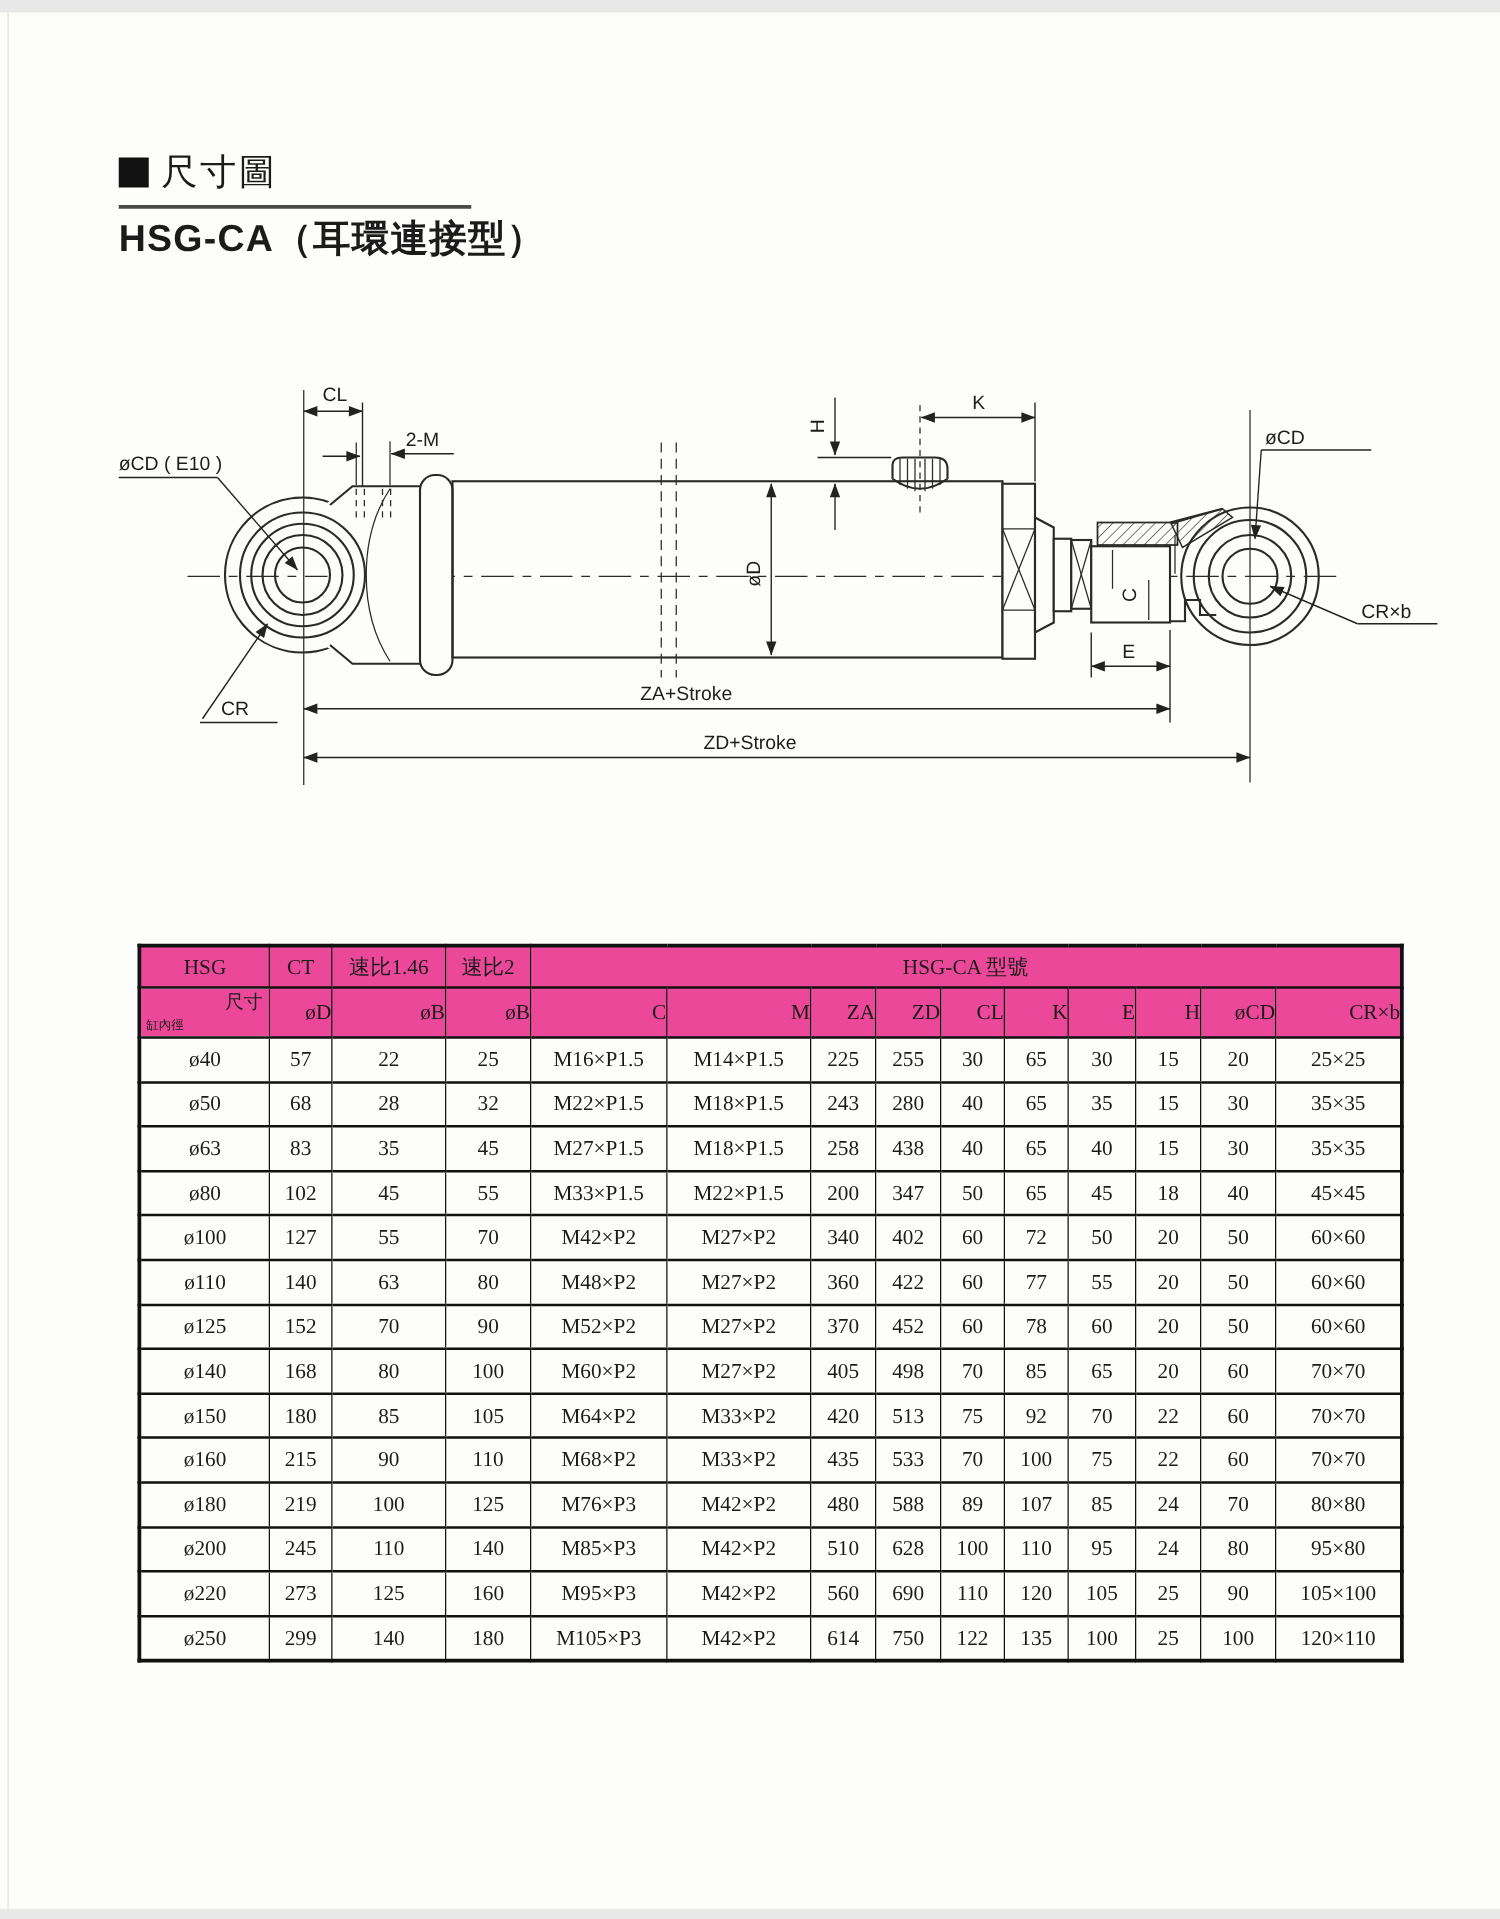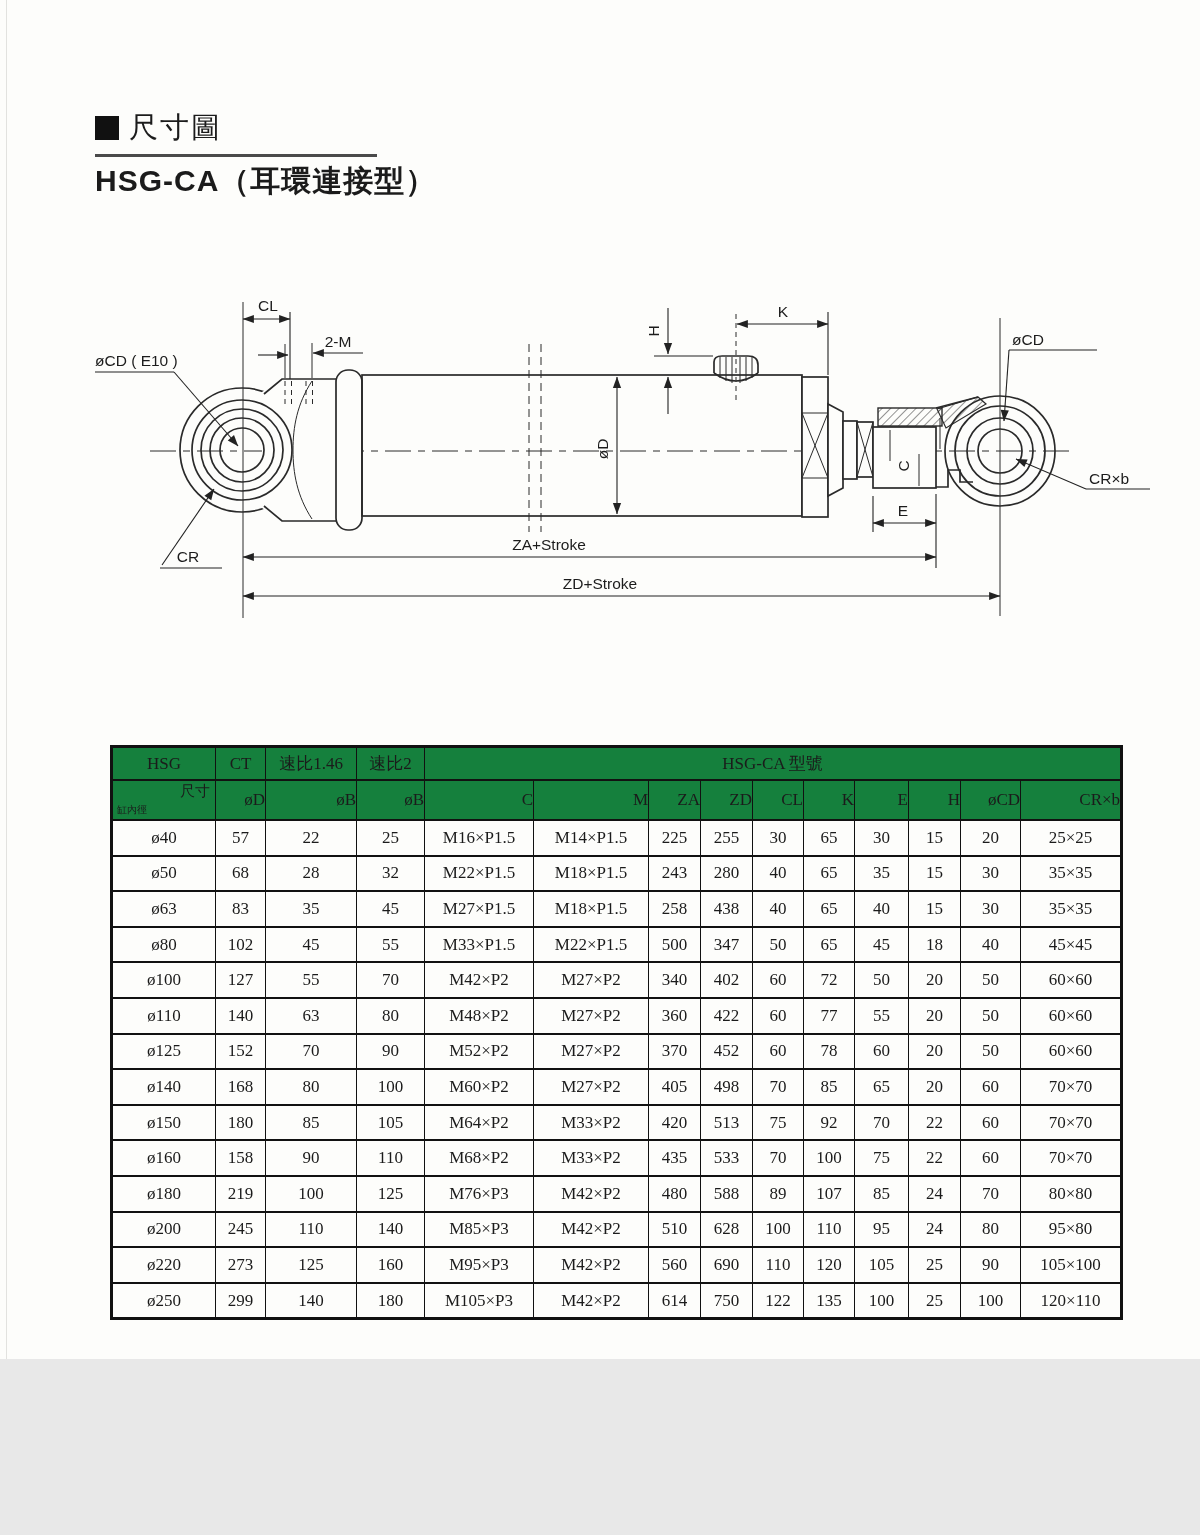--- a/index.html
+++ b/index.html
@@ -1,16 +1,16 @@
 <!DOCTYPE html>
 <html><head>
 <meta charset="utf-8">
 <style>
   html,body{margin:0;padding:0;background:#e8e8e8;}
-  .page{position:relative;width:1200px;height:1359px;background:#fdfdfb;margin:0 auto;overflow:hidden;
+  .page{position:relative;width:1200px;height:1517px;background:#fdfdfb;margin:10px auto;overflow:hidden;
         font-family:"Liberation Sans","DejaVu Sans",sans-serif;color:#1b1b1b;}
   .page-edge{position:absolute;left:6px;top:0;width:1px;height:100%;background:#e2e2df;}
 
   
   .title-block{position:absolute;left:95px;top:108px;}
   .title-line1{display:flex;align-items:center;gap:10px;font-size:29px;letter-spacing:2px;}
   .sq{display:inline-block;width:24px;height:24px;background:#111;}
   .title-rule{width:282px;height:3px;background:#4a4a4a;margin-top:6px;}
   .subtitle{margin-top:4px;font-size:30px;letter-spacing:1px;font-weight:bold;}
 
@@ -24,21 +24,21 @@
   .cdash{stroke-dasharray:26 7 7 7;}
   .bdash{stroke-dasharray:8 5;}
   .hdash{stroke-dasharray:5 4;}
 
   
   .spec-table{position:absolute;left:110px;top:745px;border-collapse:collapse;table-layout:fixed;width:1010px;
               font-family:"Liberation Serif","DejaVu Serif",serif;}
   .spec-table th,.spec-table td{border-left:1.2px solid #111;border-top:2px solid #111;
               text-align:center;vertical-align:middle;padding:0;font-weight:normal;}
   .spec-table{border:3px solid #111;}
-  .spec-table thead th{background:#15803d;font-size:17px;}
+  .spec-table thead th{background:#ec4899;font-size:17px;}
   .spec-table thead tr:first-child th{height:31px;}
   .spec-table thead tr:last-child th{height:38px;text-align:right;}
   .spec-table tbody td{height:33.6px;font-size:17px;background:#fdfdfb;}
   td.corner,th.corner{position:relative;padding:0;
       background:linear-gradient(to bottom right,transparent calc(50% - 1px),#111 calc(50% - 1px),#111 calc(50% + 1px),transparent calc(50% + 1px)),#d9d9d9;}
   .corner .c-top{position:absolute;top:1px;right:5px;font-size:15px;}
   .corner .c-bot{position:absolute;bottom:2px;left:4px;font-size:10px;}
 </style>
 </head>
 <body>
@@ -274,21 +274,21 @@
           <td>30</td>
           <td>35×35</td>
         </tr>
         <tr>
           <td>ø80</td>
           <td>102</td>
           <td>45</td>
           <td>55</td>
           <td>M33×P1.5</td>
           <td>M22×P1.5</td>
-          <td>500</td>
+          <td>200</td>
           <td>347</td>
           <td>50</td>
           <td>65</td>
           <td>45</td>
           <td>18</td>
           <td>40</td>
           <td>45×45</td>
         </tr>
         <tr>
           <td>ø100</td>
@@ -365,21 +365,21 @@
           <td>513</td>
           <td>75</td>
           <td>92</td>
           <td>70</td>
           <td>22</td>
           <td>60</td>
           <td>70×70</td>
         </tr>
         <tr>
           <td>ø160</td>
-          <td>158</td>
+          <td>215</td>
           <td>90</td>
           <td>110</td>
           <td>M68×P2</td>
           <td>M33×P2</td>
           <td>435</td>
           <td>533</td>
           <td>70</td>
           <td>100</td>
           <td>75</td>
           <td>22</td>

